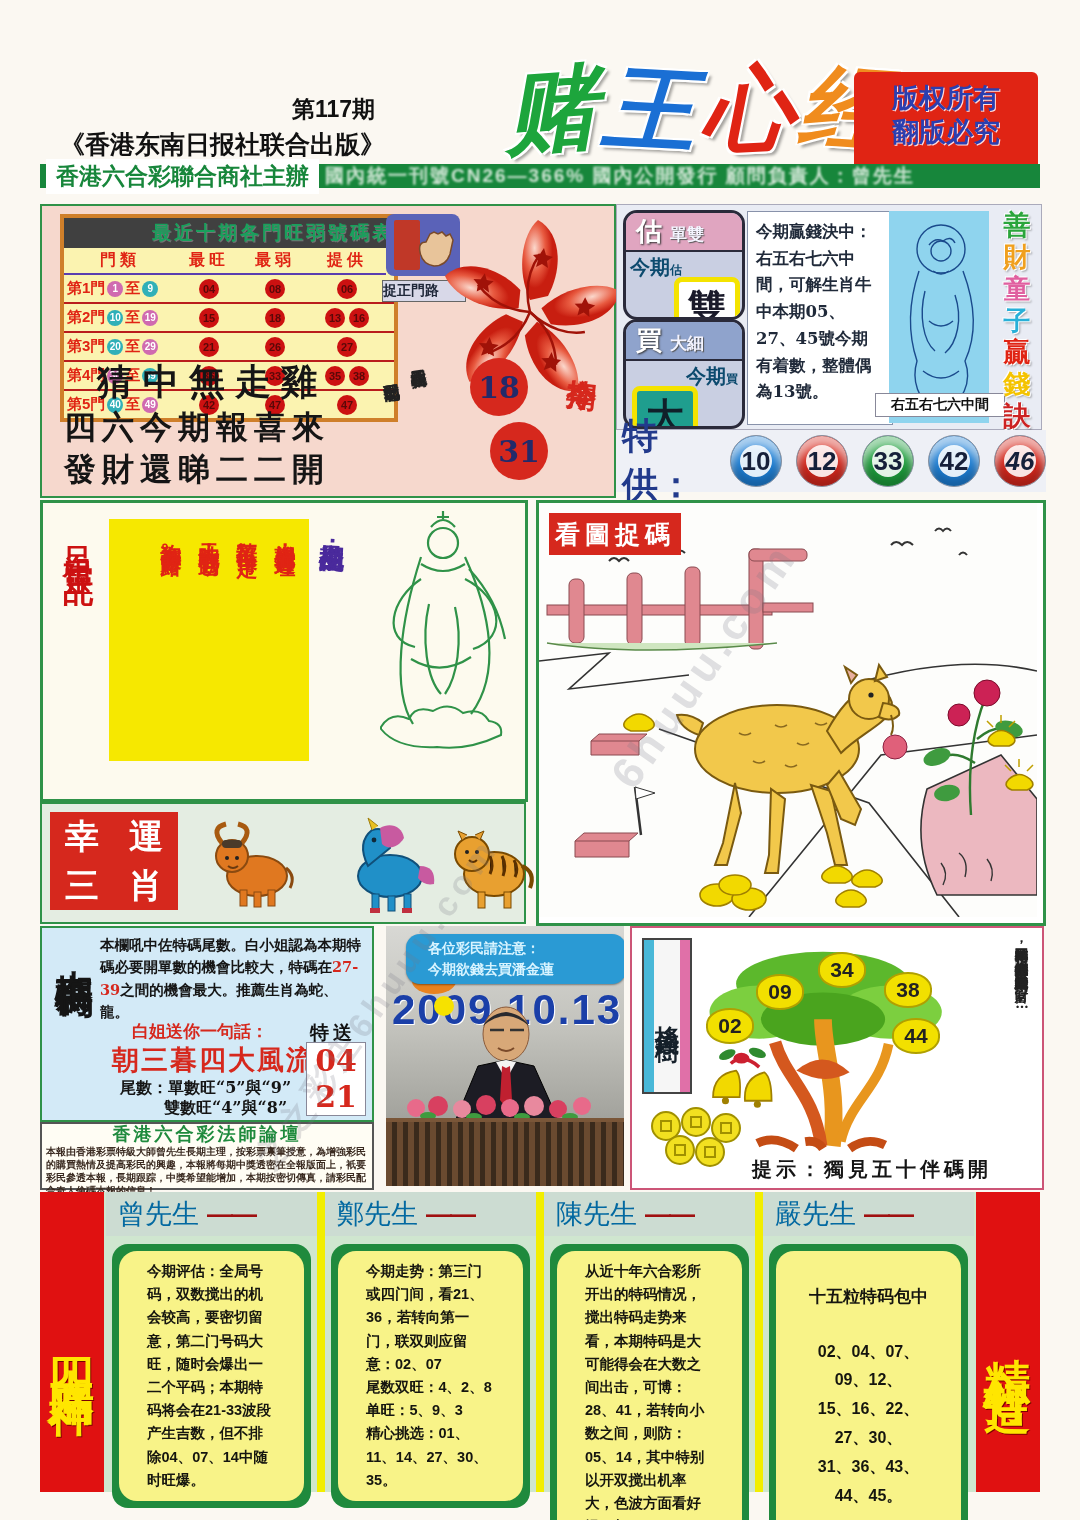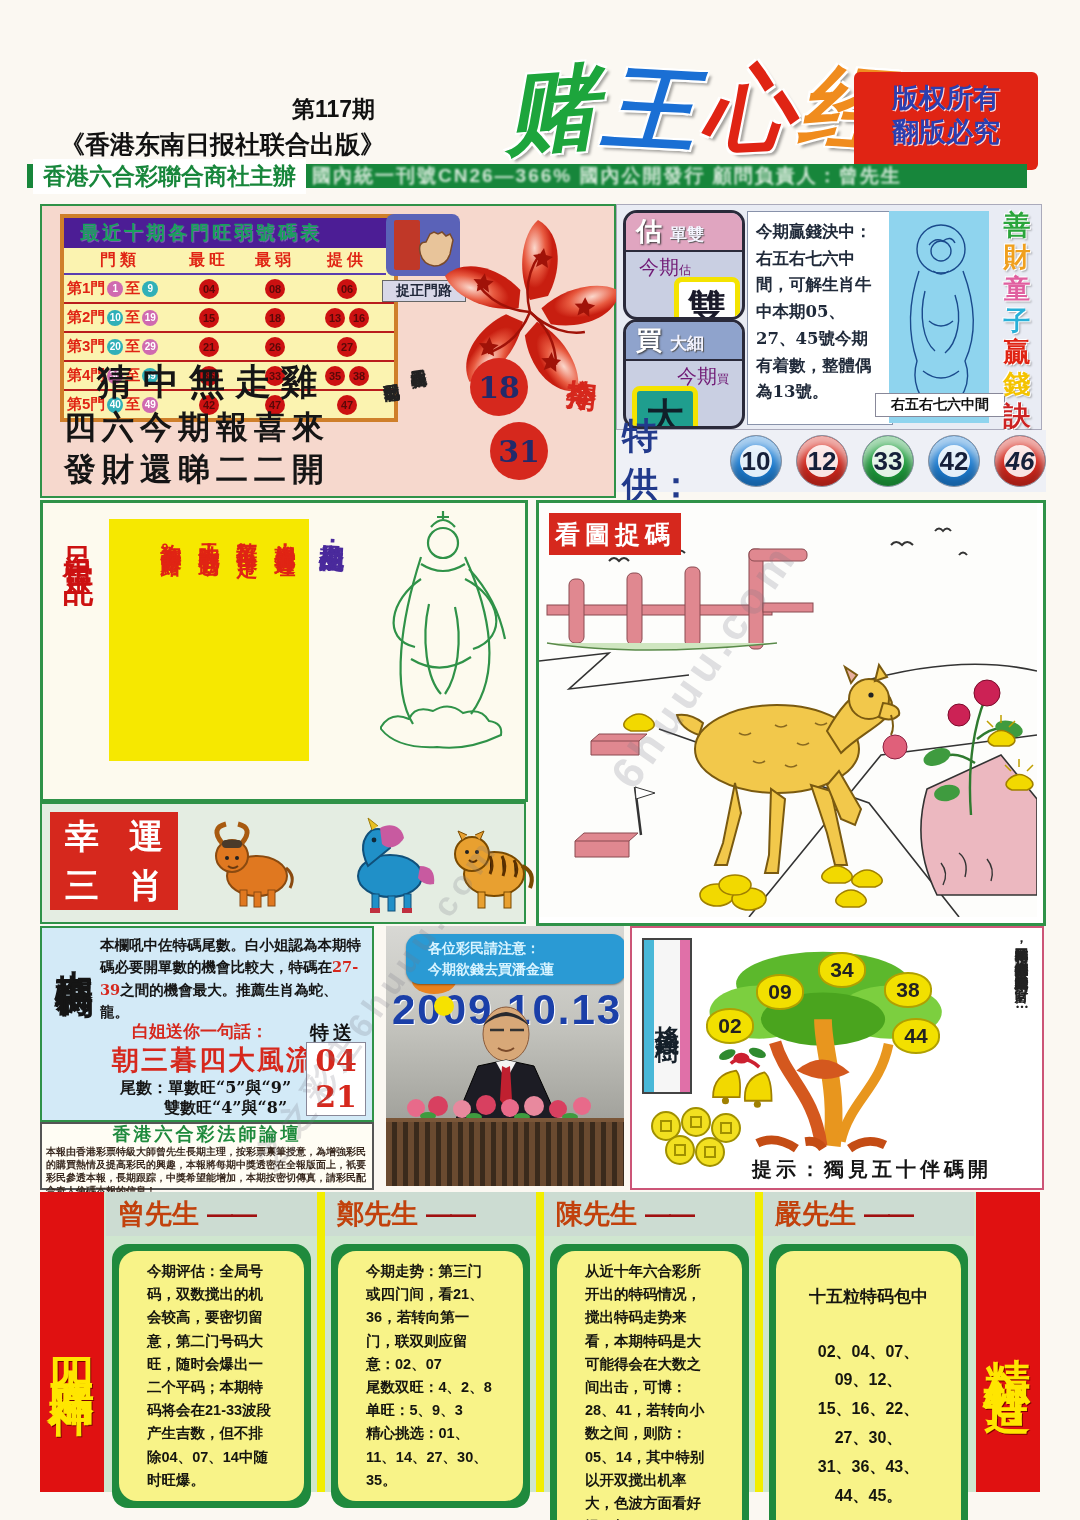--- a/index.html
+++ b/index.html
@@ -13,42 +13,42 @@
   .title-char{font-size:92px;font-weight:bold;font-style:italic;
       text-shadow:2px 2px 0 #fff,-2px -2px 0 #fff,2px -2px 0 #fff,-2px 2px 0 #fff,4px 4px 3px rgba(0,0,0,.35)}
   .copybox{background:#e02414;border-radius:6px;color:#2b3fb0;text-align:center;
       font-weight:bold;text-shadow:1px 1px 0 #ffdddd;line-height:1.25}
   .greenbar{background:#17863b;display:flex;align-items:center}
   .orgbox{background:#fff;color:#17863b;font-weight:bold;font-size:23px;padding:2px 10px;margin:3px 6px}
   .blurtxt{color:#eef6ee;filter:blur(1.3px);opacity:.85;font-size:19px;font-weight:bold;letter-spacing:2px;white-space:nowrap}
   
   .panelTL{background:#f6d8cd;border:2px solid #2f9248}
   .hot-table{border:4px solid #cf7f2a;background:#fbf3b0;width:330px}
-  .ht-title{background:#4c1d95;color:#19a05c;font-weight:bold;font-size:19px;text-align:left;
-      letter-spacing:3px;padding:2px 16px;text-shadow:1px 1px 0 #fff4}
+  .ht-title{background:#404040;color:#19a05c;font-weight:bold;font-size:19px;text-align:right;
+      letter-spacing:3px;padding:2px 0;text-shadow:1px 1px 0 #fff4}
   .ht-grid{display:grid;grid-template-columns:112px 66px 66px 78px;align-items:center}
   .ht-head{color:#e02414;font-weight:bold;font-size:16px;text-align:center;border-bottom:2px solid #5a3db0;padding:2px 0;letter-spacing:4px}
   .ht-row{border-bottom:2px solid #b91c1c;height:27px}
   .ht-row:last-child{border-bottom:none}
   .door{color:#e02414;font-weight:bold;font-size:15px;display:flex;align-items:center;gap:2px;padding-left:3px}
   .mini{display:inline-flex;align-items:center;justify-content:center;width:16px;height:16px;border-radius:50%;
       color:#fff;font-size:10px;font-weight:bold}
   .mini.p{background:#d06ab0}.mini.c{background:#30b0b8}
   .redball{display:inline-flex;align-items:center;justify-content:center;width:20px;height:20px;border-radius:50%;
       background:#cc1111;color:#5a0808;font-size:11px;font-weight:bold;margin:0 2px}
   .redball:empty{display:none}
   .ht-cell{text-align:center}
   .slogan{font-family:"DejaVu Serif",serif;font-weight:bold;color:#151515}
   
   .panelTR{background:#e9ecf4;border:1px solid #aab}
   .gbox{border:3px solid #2a2a3a;border-radius:14px;overflow:hidden;background:#c9cfe2}
   .gbox-h{display:flex;align-items:baseline;gap:8px;padding:1px 10px;border-bottom:2px solid #2a2a3a}
   .gbox-h .big{font-size:26px;font-weight:bold;color:#fff;text-shadow:1px 1px 2px #333}
   .gbox-h .sub{font-size:17px;font-weight:bold;color:#f4f4ff;text-shadow:1px 1px 1px #555}
-  .redline{color:#701a75;font-weight:normal;font-size:20px;padding:2px 13px}
+  .redline{color:#0c4a6e;font-weight:bold;font-size:20px;padding:2px 4px}
   .redline small{font-size:12px}
   .valbox{width:56px;height:52px;background:#fff;border:5px solid #f4e300;border-radius:8px;
       display:flex;align-items:center;justify-content:center;font-size:38px;font-weight:bold;color:#1a1a2a;
       font-family:"DejaVu Serif",serif}
   .wintext{background:#fff;border:1px solid #8892aa;padding:7px 8px;font-family:"DejaVu Serif",serif;
       font-weight:bold;font-size:16.5px;line-height:1.62;color:#202a3a}
   .sidechar{font-size:27px;font-weight:bold;display:block;text-align:center;line-height:1.18;
       text-shadow:1px 1px 0 #fff,-1px -1px 0 #fff,2px 2px 2px rgba(0,0,0,.3);font-family:"DejaVu Serif",serif}
   .ballrow{display:flex;align-items:center;gap:14px}
   .lotball{width:50px;height:50px;border-radius:50%;display:flex;align-items:center;justify-content:center;
@@ -91,21 +91,21 @@
       width:44px;height:32px;display:flex;align-items:center;justify-content:center;
       font-size:21px;font-weight:bold;color:#222}
   .story{writing-mode:vertical-rl;text-orientation:upright;font-size:13.5px;font-weight:bold;color:#222;
       line-height:1.9;font-family:"DejaVu Serif",serif}
   
   .bottomwrap{background:#cfe6cf}
   .banner{background:#e01111;display:flex;align-items:center;justify-content:center}
   .banner div{writing-mode:vertical-rl;text-orientation:upright;color:#ffe600;font-size:46px;font-weight:bold;
       letter-spacing:10px;font-family:"DejaVu Serif",serif;text-shadow:1px 1px 0 #7a0000}
   .colhead{height:44px;background:#ccdcd2;display:flex;align-items:center;padding-left:12px;gap:8px}
-  .colname{color:#c2410c;font-weight:bold;font-size:27px}
+  .colname{color:#0369a1;font-weight:normal;font-size:27px}
   .coldash{color:#a01010;font-weight:bold;font-size:26px;letter-spacing:-2px}
   .greenbox{background:#1f8a3d;border-radius:16px;padding:7px;margin:8px 6px}
   .yellowbox{background:#f8f388;border-radius:18px;padding:9px 28px;font-size:14.5px;font-weight:bold;
       line-height:1.6;color:#15150f;white-space:pre-line}
   .wm{position:absolute;color:rgba(120,120,130,.22);font-size:44px;font-weight:bold;transform:rotate(-55deg);
       letter-spacing:6px;pointer-events:none;z-index:50}
 </style>
 </head>
 <body>
 
@@ -115,21 +115,21 @@
     <span class="title-char serif" style="transform: rotate(-4deg); color: rgb(29, 165, 60);">赌</span>
     <span class="title-char serif" style="transform: rotate(3deg); color: rgb(26, 111, 212);">王</span>
     <span class="title-char serif" style="transform: rotate(-3deg); color: rgb(224, 36, 20);">心</span>
     <span class="title-char serif" style="transform: rotate(4deg); color: rgb(240, 140, 30);">经</span>
   </div>
   <div class="abs b" style="left:60px;top:128px;font-size:25px">《香港东南日报社联合出版》</div>
   <div class="abs copybox" style="left:854px;top:72px;width:184px;height:88px;padding-top:10px;font-size:27px">
     <div>版权所有</div>
     <div>翻版必究</div>
   </div>
-  <div class="abs greenbar" style="left:27px;top:164px;width:1000px;height:24px">
+  <div class="abs greenbar" style="left:40px;top:164px;width:1000px;height:24px">
     <div class="orgbox">香港六合彩聯合商社主辦</div>
     <div class="blurtxt">國內統一刊號CN26—366% 國內公開發行 顧問負責人：曾先生</div>
   </div>
 </div>
 
 <div class="abs panelTL" style="left:40px;top:204px;width:572px;height:290px">
   <div class="abs hot-table" style="left:18px;top:8px">
     <div class="ht-title">最近十期各門旺弱號碼表</div>
     <div class="ht-grid">
       <div class="ht-head">門類</div>
@@ -197,21 +197,21 @@
   <div class="abs slogan" style="left:55px;top:152px;font-size:36px;letter-spacing:10px">猜中無走雞</div>
   <div class="abs slogan" style="left:22px;top:200px;font-size:32px;letter-spacing:6px">四六今期報喜來</div>
   <div class="abs slogan" style="left:22px;top:242px;font-size:32px;letter-spacing:6px">發財還睇二二開</div>
 
   <div class="abs" style="left:344px;top:8px;width:74px;height:62px;background:#5a62b8;border-radius:8px;overflow:hidden">
     <div class="abs" style="left:8px;top:6px;width:26px;height:50px;background:#c03828;border-radius:2px"></div>
     <svg class="abs" style="left:30px;top:12px" width="40" height="44" viewBox="0 0 40 44">
       <path d="M4,26 Q2,16 10,16 L14,8 L18,6 L22,8 L26,6 L30,10 L34,8 L37,14 L34,28 Q30,40 18,40 Q6,38 4,26Z" fill="#e8c49a" stroke="#7a4a2a" stroke-width="1.5"></path>
     </svg>
   </div>
-  <div class="abs b" style="left:340px;top:74px;width:82px;text-align:center;font-size:14px;background:#d8d8e8;border:1px solid #666;color:#20283a;padding:1px 0">捉正門路</div>
+  <div class="abs b" style="left:340px;top:74px;width:82px;font-size:14px;background:#d8d8e8;border:1px solid #666;color:#20283a;padding:1px 0">捉正門路</div>
 
   <svg class="abs" style="left:402px;top:-2px" width="172" height="226" viewBox="0 0 172 226">
     <defs>
         <radialGradient id="pg" cx="35%" cy="35%">
           <stop offset="0%" stop-color="#fbd8cc"></stop>
           <stop offset="60%" stop-color="#e85a40"></stop>
           <stop offset="100%" stop-color="#c81e10"></stop>
         </radialGradient>
       </defs>
     <g transform="translate(86,108)">

